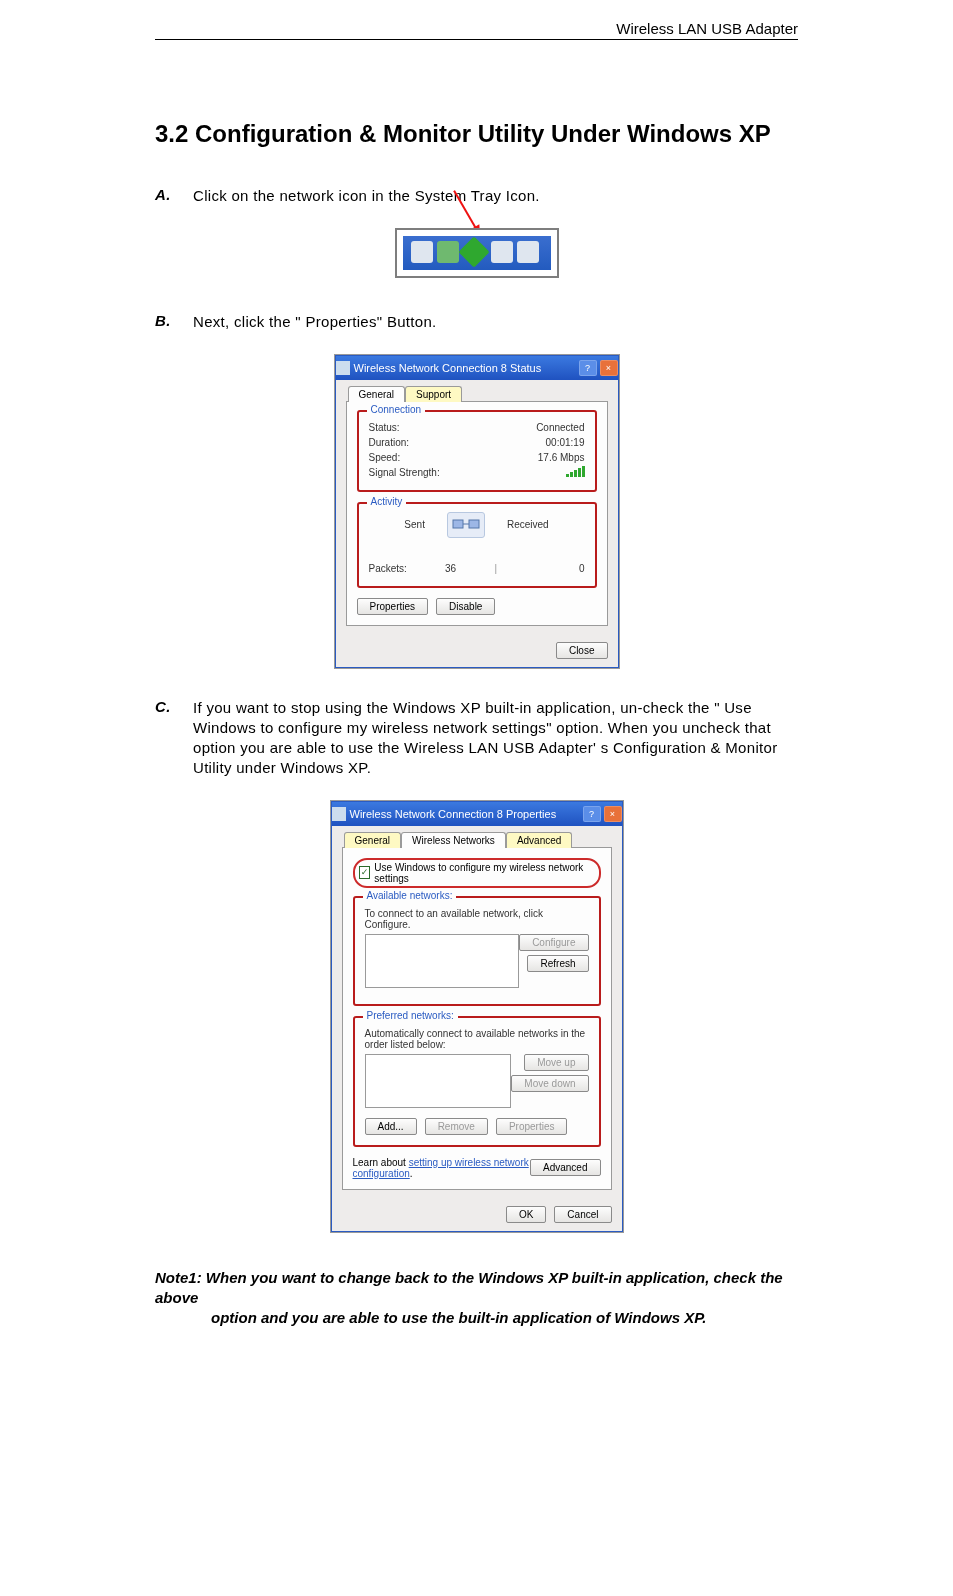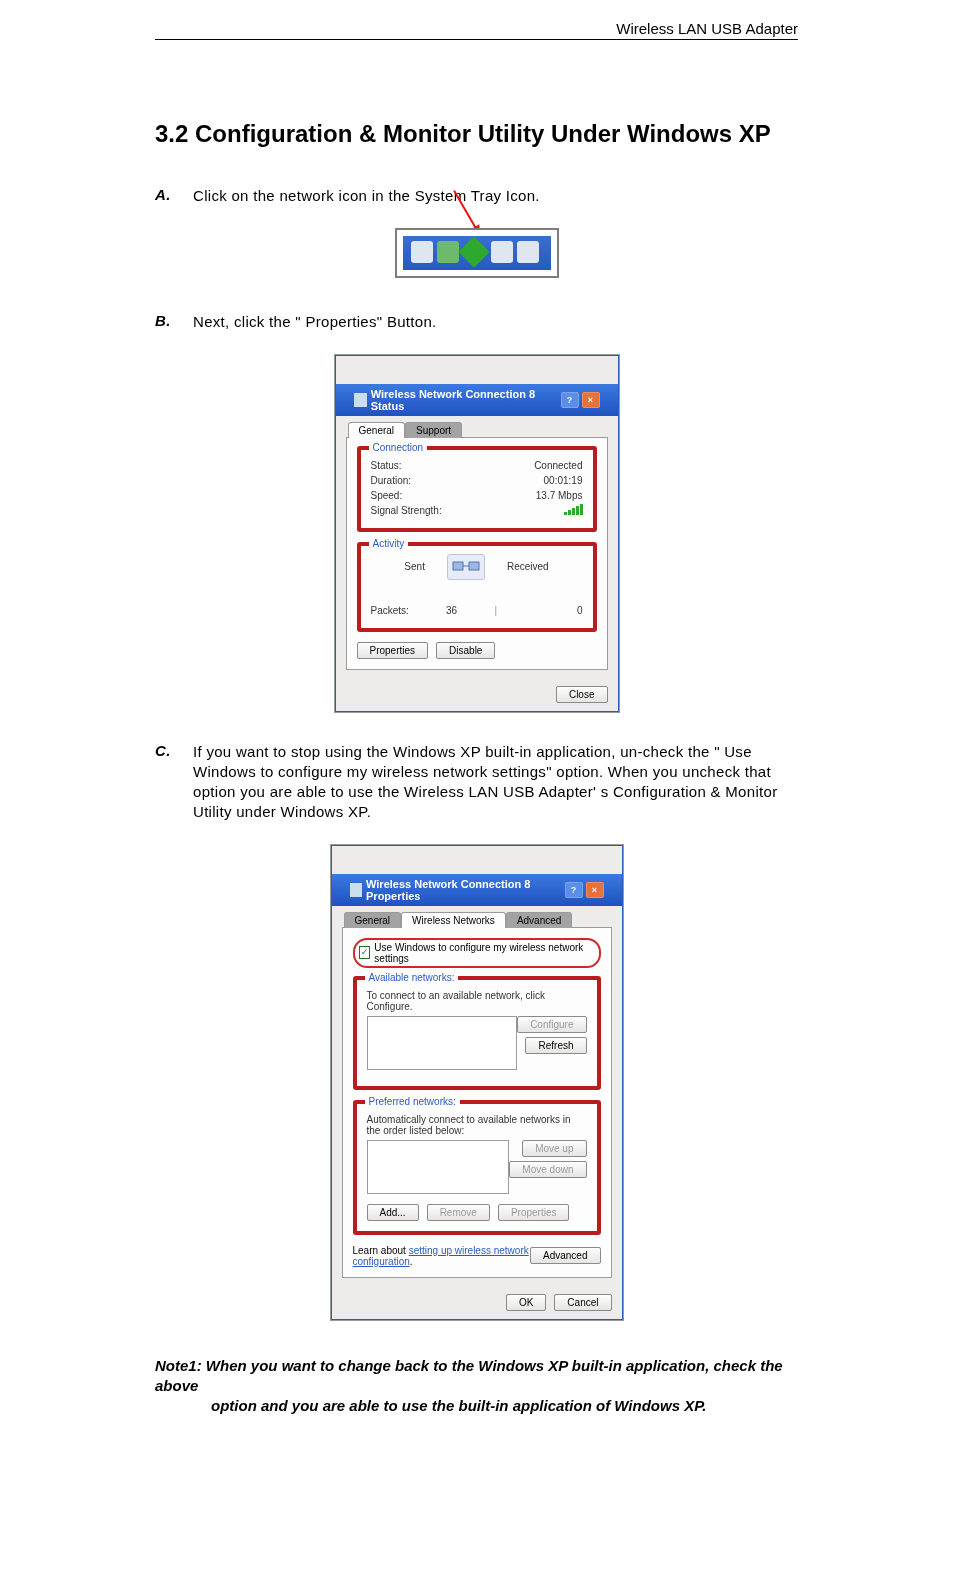--- a/index.html
+++ b/index.html
@@ -75,32 +75,32 @@
     }
     .arrow-red svg { position:absolute; left:-6px; top:0; }
     
     .dlg {
       display:inline-block; width:282px; border:1px solid #2a5bc2;
       background:#eeeceb; font-family: Tahoma, Arial, sans-serif; font-size:10px;
       text-align:left; box-shadow:0 0 0 1px #999;
     }
     .dlg-title {
       background: linear-gradient(#3b79e0,#1f52c0);
-      color:#fff; padding:4px 18px; font-weight:bold; font-size:11px;
-      display:flex; align-items:center; justify-content:space-between;margin-top:28px;
+      color:#fff; padding:4px 0; font-weight:normal; font-size:11px;
+      display:flex; align-items:center; justify-content:space-between;
     }
     .dlg-title-btns { display:flex; gap:3px; }
     .tbtn { width:16px; height:14px; background:#e8713a; border:1px solid #fff3; border-radius:2px; display:flex; align-items:center; justify-content:center; color:#fff; font-size:9px;}
     .tbtn.help { background:#5b8ee8; }
     .dlg-body { padding:6px 10px 10px 10px; }
     .tabs { display:flex; gap:0; margin-bottom:-1px; margin-left:2px;}
-    .tab { border:1px solid #9a9a9a; border-bottom:none; background:#a3a3a3; padding:2px 10px; font-size:10px; border-radius:3px 3px 0 0;}
+    .tab { border:1px solid #9a9a9a; border-bottom:none; background:#fef9c3; padding:2px 10px; font-size:10px; border-radius:3px 3px 0 0;}
     .tab.active { background:#fdfdfd; position:relative; z-index:2;}
     .tabpane { border:1px solid #9a9a9a; background:#fdfdfd; padding:8px 10px 10px 10px; }
-    .group { border:4px solid #b91c1c; border-radius:3px; padding:8px 10px 10px 10px; margin-bottom:10px; position:relative;}
+    .group { border:2px solid #b91c1c; border-radius:3px; padding:8px 10px 10px 10px; margin-bottom:10px; position:relative;}
     .group-label { position:absolute; top:-8px; left:8px; background:#fdfdfd; padding:0 4px; color:#2a5bc2; font-size:10px;}
     .row { display:flex; justify-content:space-between; padding:2px 0; font-size:10px; color:#333;}
     .sigbar { display:inline-flex; align-items:flex-end; gap:1px; height:10px;}
     .sigbar span { width:3px; background:#2fa82f; display:inline-block;}
     .actrow { display:flex; align-items:center; justify-content:space-between; font-size:10px; color:#333;}
     .acticon { width:36px; height:24px; background:#e6ecf7; border:1px solid #b8c8e0; border-radius:3px; margin:0 6px; display:flex; align-items:center; justify-content:center;}
     .btn { border:1px solid #8a8a8a; background:linear-gradient(#fdfdfd,#e6e5e3); padding:2px 12px; font-size:10px; border-radius:2px;}
     .btnrow { display:flex; gap:8px; margin-top:4px;}
     .dlg-footer { display:flex; justify-content:flex-end; padding:6px 10px 8px 0;}
     
@@ -184,21 +184,21 @@
             <div class="row">
                 <span>Status:</span>
                 <span>Connected</span>
               </div>
             <div class="row">
                 <span>Duration:</span>
                 <span>00:01:19</span>
               </div>
             <div class="row">
                 <span>Speed:</span>
-                <span>13.7 Mbps</span>
+                <span>17.6 Mbps</span>
               </div>
             <div class="row">
                 <span>Signal Strength:</span>
               <span class="sigbar">
                 <span style="height:3px"></span>
                   <span style="height:5px"></span>
                   <span style="height:7px"></span>
                   <span style="height:9px"></span>
                   <span style="height:11px"></span>
               </span>

